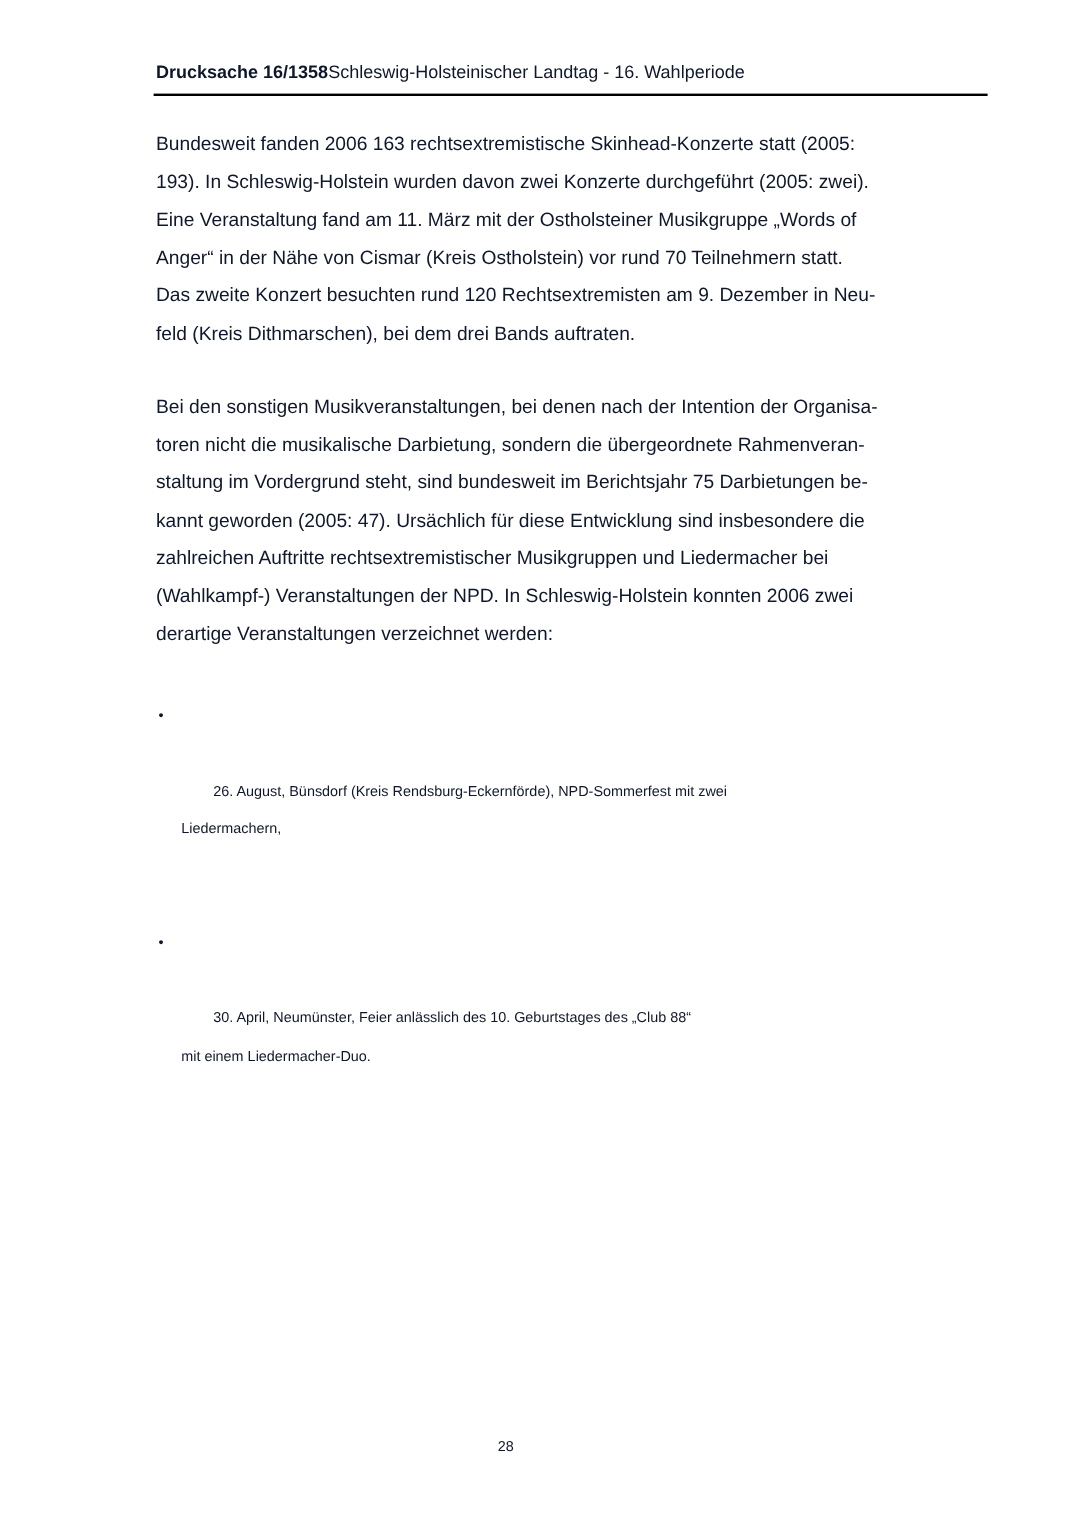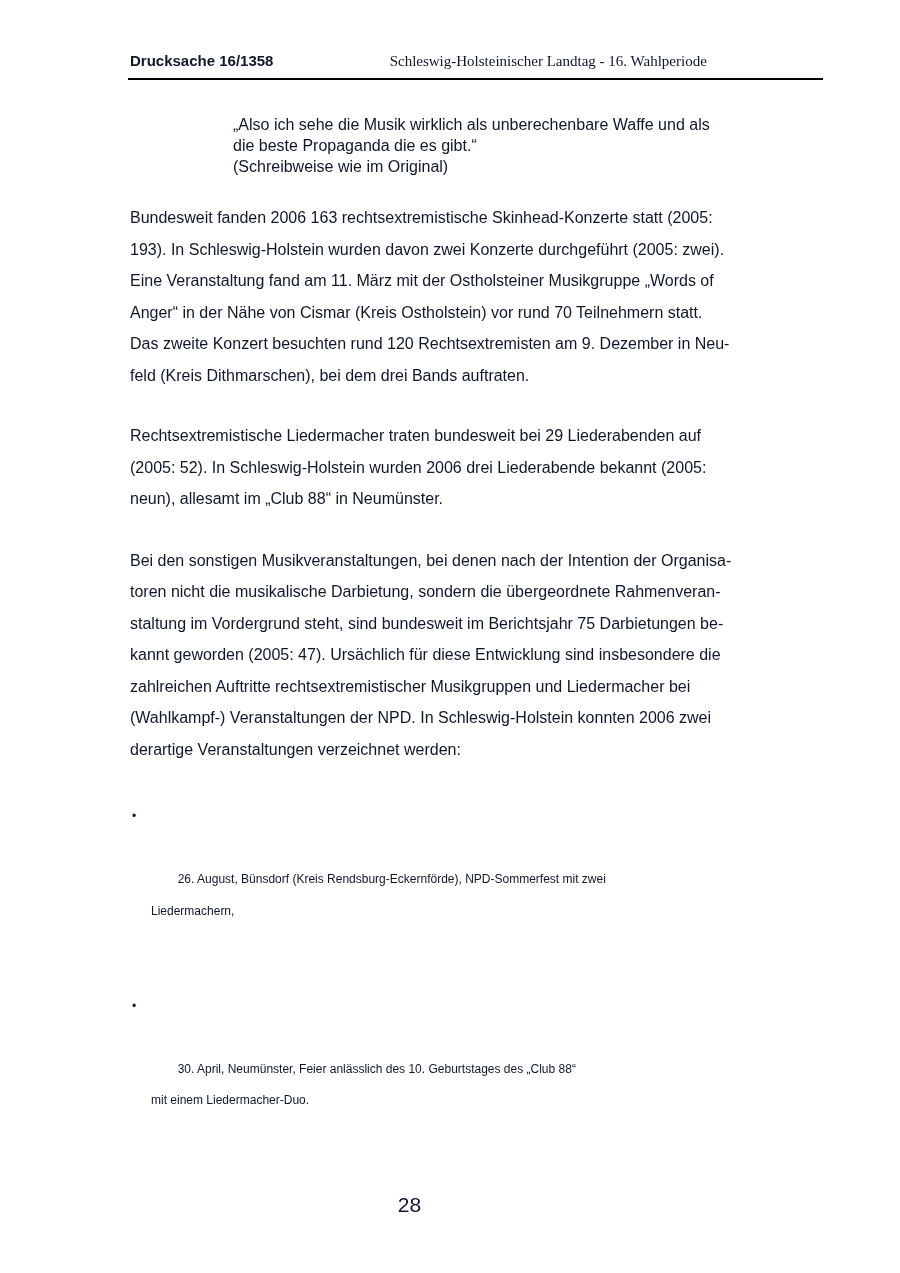--- a/index.html
+++ b/index.html
@@ -28,23 +28,22 @@
     font-size: 15px;
     line-height: 16px;
   }
   .doc-number {
     font-weight: bold;
     white-space: pre;
     padding-left: 2px;
   }
   .doc-title {
     flex: 1;
-    text-align: center;
+    text-align: left;
     white-space: pre;
-    font-family: Liberation Serif, serif;
   }
   
   .content {
     overflow: hidden; 
     margin: 0 0 0 107px;
     width: 700px;
   }
   .para {
     margin: 0;
     font-size: 16px;
@@ -76,55 +75,49 @@
   .event-list li + li { margin-top: 32px; }
   .bullet-marker {
     position: absolute;
     left: 2px;
     top: 0;
   }
   .bullet-marker::before { content: "\2022"; } 
   
   .page-footer {
     position: absolute;
-    left: 0;
+    left: 12px;
     top: 1196px;
     width: 773px;
     text-align: center;
-    font-size: 21px;
+    font-size: 12px;
     line-height: 18px;
   }
 </style>
 </head>
 <body>
 
 <div class="page">
 
   <header class="page-header">
     <span class="doc-number">Drucksache 16/1358</span>
     <span class="doc-title">Schleswig-Holsteinischer Landtag - 16. Wahlperiode</span>
   </header>
 
   <main class="content">
 
 
-    <div class="quote-block">„Also ich sehe die Musik wirklich als unberechenbare Waffe und als
-die beste Propaganda die es gibt.“
-(Schreibweise wie im Original)</div>
 
     <p class="para para-konzerte">Bundesweit fanden 2006 163 rechtsextremistische Skinhead-Konzerte statt (2005:
 193). In Schleswig-Holstein wurden davon zwei Konzerte durchgeführt (2005: zwei).
 Eine Veranstaltung fand am 11. März mit der Ostholsteiner Musikgruppe „Words of
 Anger“ in der Nähe von Cismar (Kreis Ostholstein) vor rund 70 Teilnehmern statt.
 Das zweite Konzert besuchten rund 120 Rechtsextremisten am 9. Dezember in Neu-
 feld (Kreis Dithmarschen), bei dem drei Bands auftraten.</p>
 
-    <p class="para para-liederabende">Rechtsextremistische Liedermacher traten bundesweit bei 29 Liederabenden auf
-(2005: 52). In Schleswig-Holstein wurden 2006 drei Liederabende bekannt (2005:
-neun), allesamt im „Club 88“ in Neumünster.</p>
 
     <p class="para para-veranstaltungen">Bei den sonstigen Musikveranstaltungen, bei denen nach der Intention der Organisa-
 toren nicht die musikalische Darbietung, sondern die übergeordnete Rahmenveran-
 staltung im Vordergrund steht, sind bundesweit im Berichtsjahr 75 Darbietungen be-
 kannt geworden (2005: 47). Ursächlich für diese Entwicklung sind insbesondere die
 zahlreichen Auftritte rechtsextremistischer Musikgruppen und Liedermacher bei
 (Wahlkampf-) Veranstaltungen der NPD. In Schleswig-Holstein konnten 2006 zwei
 derartige Veranstaltungen verzeichnet werden:</p>
 
     <ul class="event-list">

